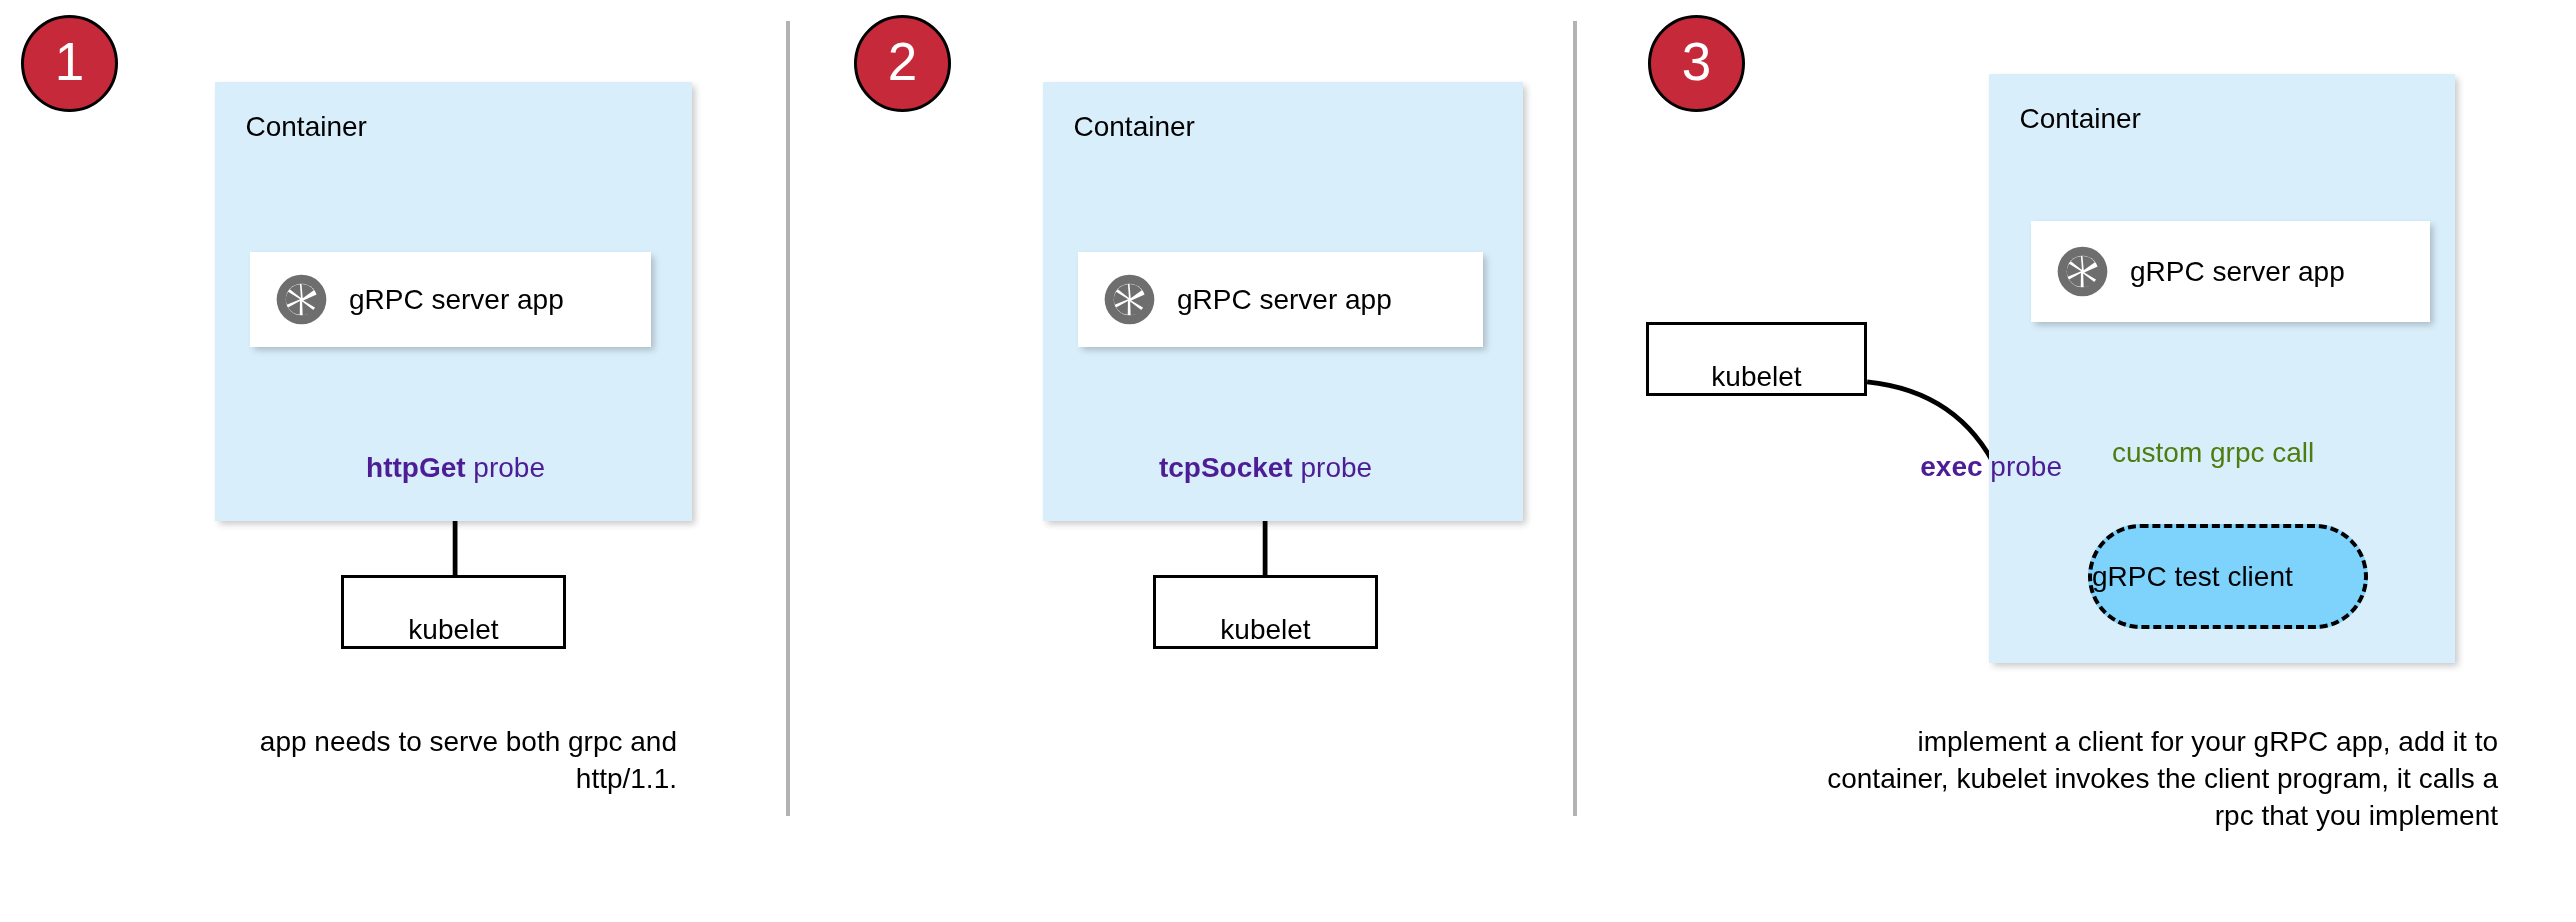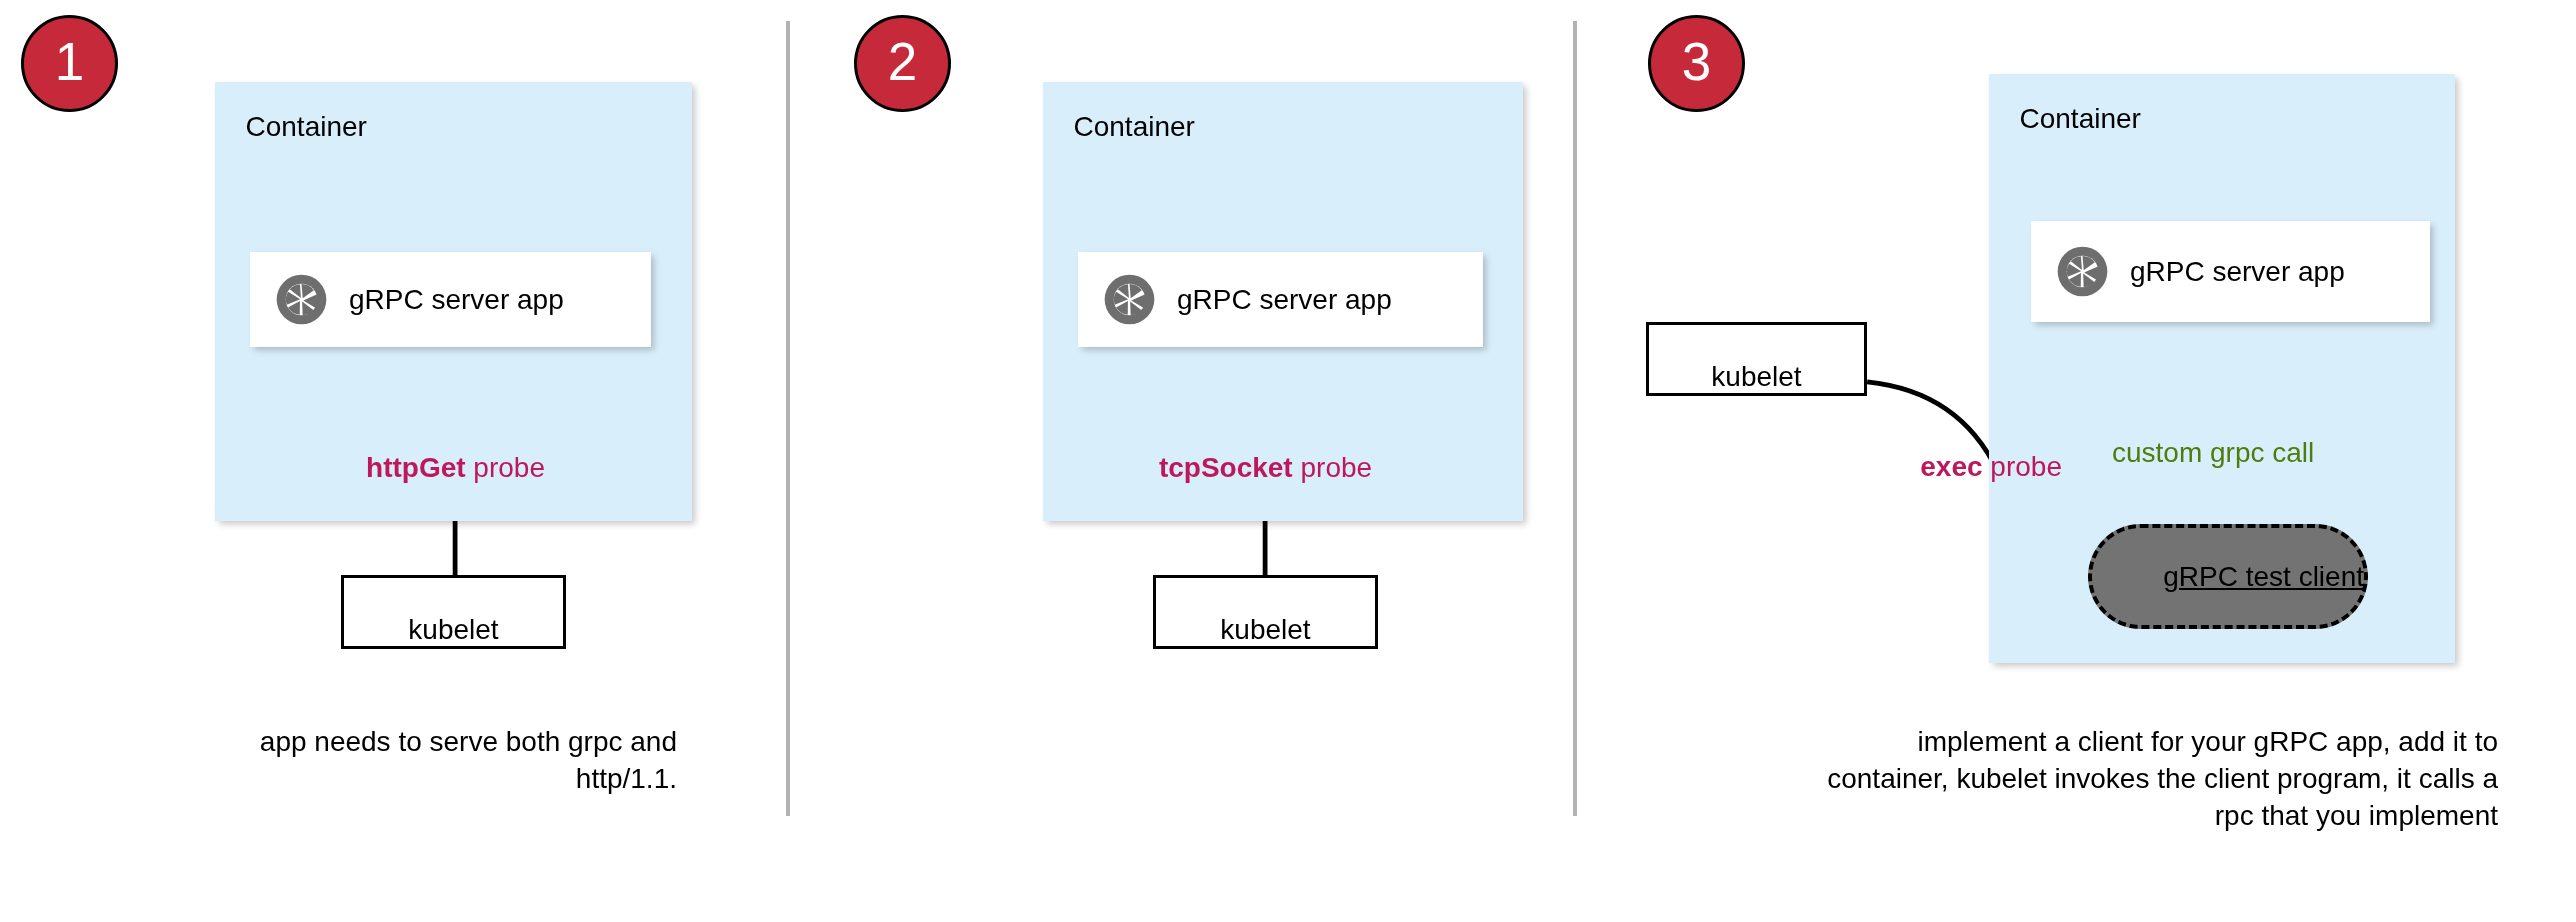--- a/index.html
+++ b/index.html
@@ -99,38 +99,37 @@
     align-items: flex-end;
     justify-content: center;
     font-size: 28px;
     color: #000000;
     white-space: nowrap;
   }
 
   
   .dashed-pill {
     position: absolute;
-    background: #737373;
+    background: #7dd3fc;
     border: 4.8px dashed #000000;
     border-radius: 67px;
     box-sizing: border-box;
     display: flex;
     align-items: center;
-    justify-content: flex-end;
-    font-size: 28px;
-    color: #000000;
-    white-space: nowrap;
-    text-decoration: underline;
+    justify-content: flex-start;
+    font-size: 28px;
+    color: #000000;
+    white-space: nowrap;
   }
 
   
   .probe-label {
     position: absolute;
     font-size: 28px;
-    color: #be185d;
+    color: #4c1d95;
     white-space: nowrap;
     background: transparent;
     text-align: center;
   }
   .probe-label b { font-weight: 700; }
 
   .edge-label {
     position: absolute;
     font-size: 28px;
     color: #4d7c0f;

